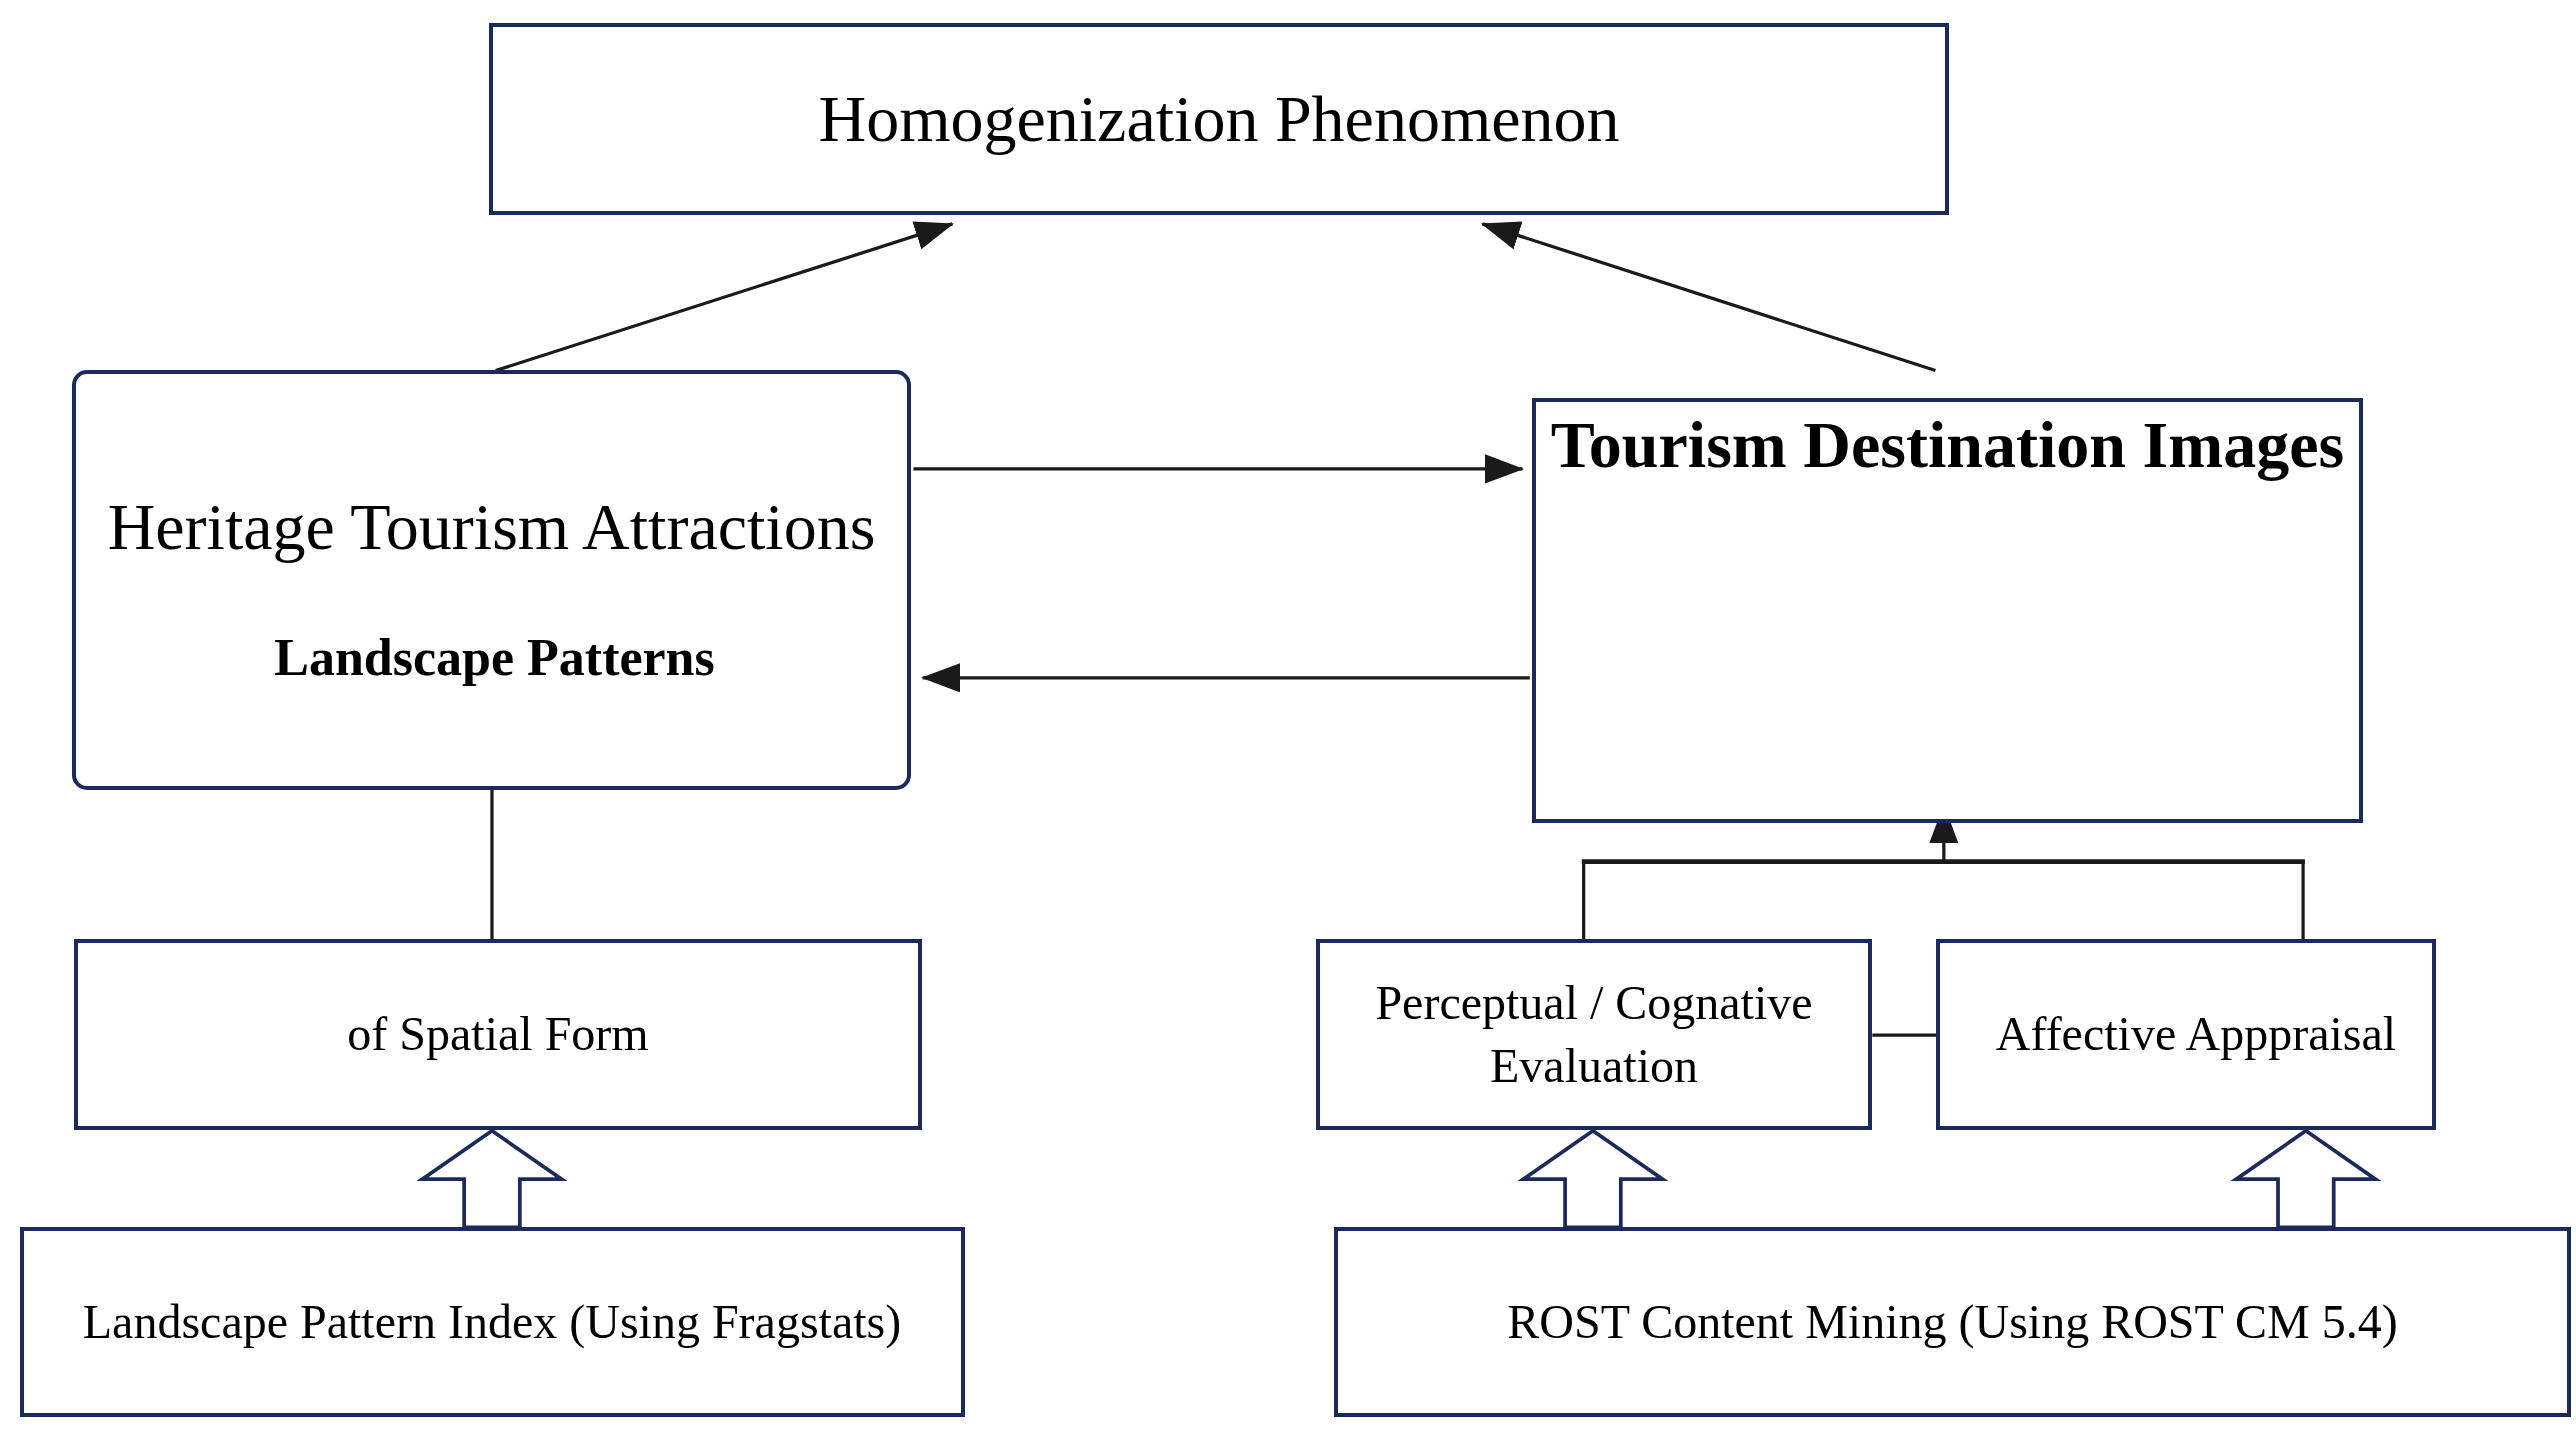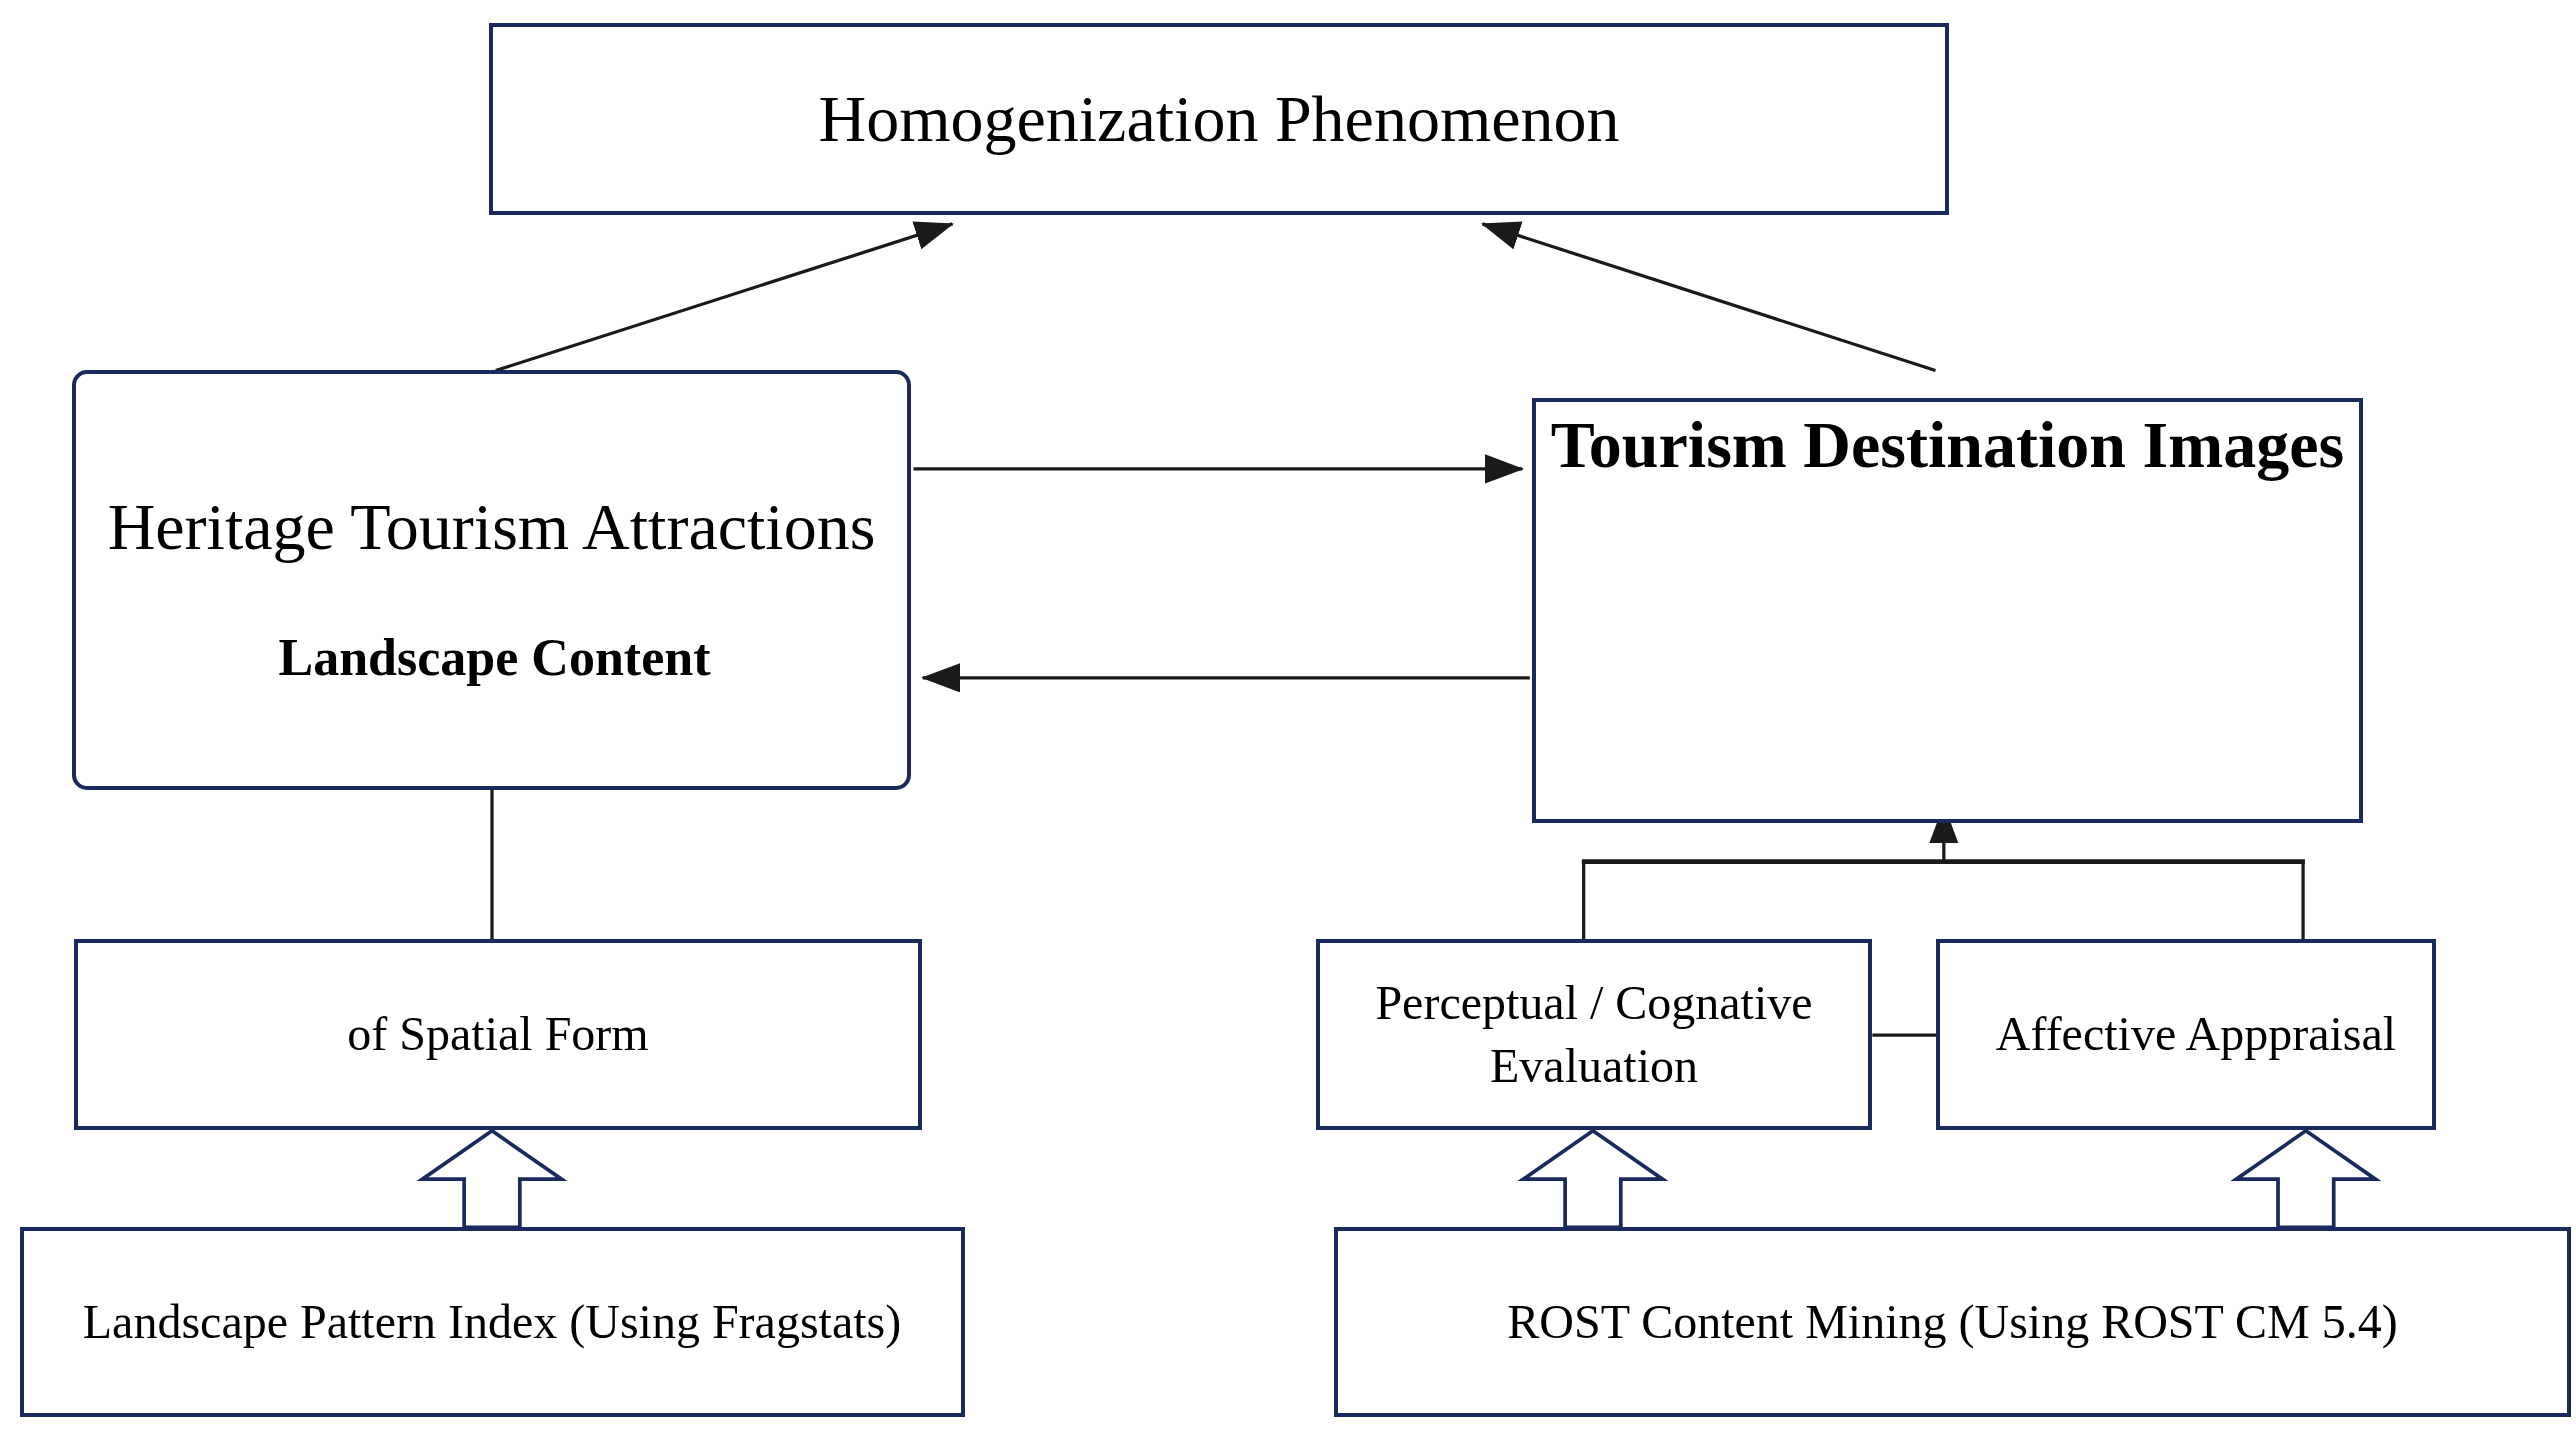--- a/index.html
+++ b/index.html
@@ -93,21 +93,21 @@
 
   <div class="node big" id="node-homogenization">
     <span class="lbl">Homogenization Phenomenon</span>
   </div>
 
   <div class="node big" id="node-heritage">
     <span class="lbl">Heritage Tourism Attractions</span>
   </div>
 
   <div class="node" id="node-landscape-patterns">
-    <span class="lbl">Landscape Content</span>
+    <span class="lbl">Landscape Patterns</span>
   </div>
 
   <div class="node big" id="node-tourism">
     <span class="lbl">Tourism Destination Images</span>
   </div>
 
   <div class="node small" id="node-temporal">
     <span class="lbl">of Spatial Form</span>
   </div>
 

